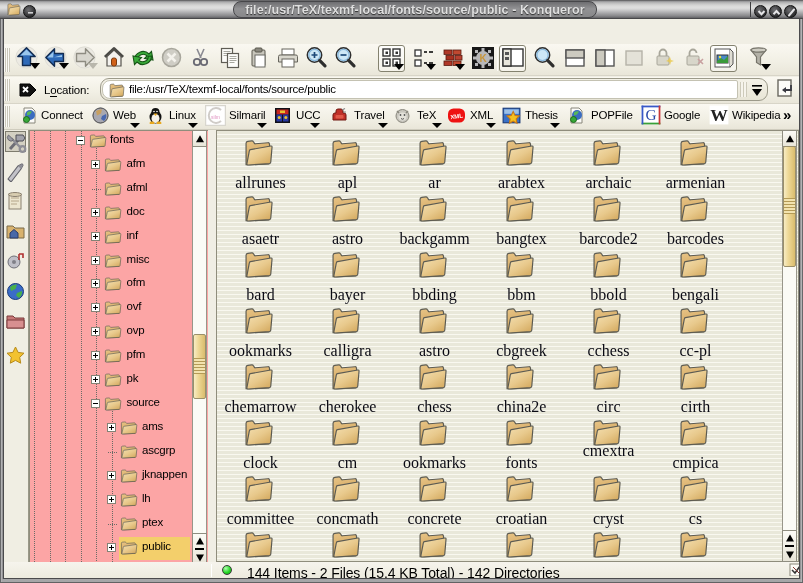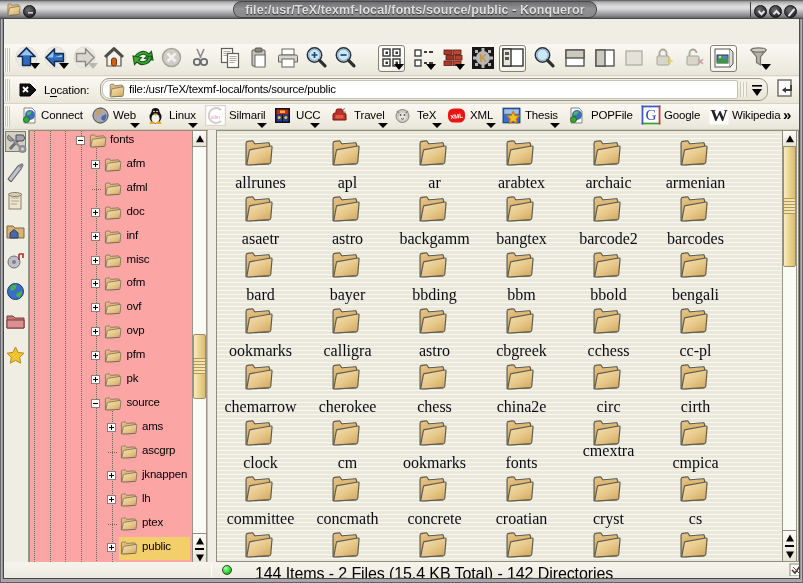--- a/index.html
+++ b/index.html
@@ -60,21 +60,21 @@
 .sbtn{position:absolute;background:linear-gradient(#fcfbf6,#e8e5d8);border:1px solid #8f8d80;}
 .arr-u{position:absolute;left:50%;top:50%;transform:translate(-50%,-55%);width:0;height:0;border-left:4px solid transparent;border-right:4px solid transparent;border-bottom:7px solid #000;}
 .arr-d{position:absolute;left:50%;top:50%;transform:translate(-50%,-45%);width:0;height:0;border-left:4px solid transparent;border-right:4px solid transparent;border-top:7px solid #000;}
 .slider{position:absolute;left:0px;border:1px solid #9a8f6a;border-radius:2px;background:linear-gradient(90deg,#f7ecc4,#eed896 40%,#d9bc6d);}
 .ridges{position:absolute;left:1px;right:1px;background:repeating-linear-gradient(#b49a55 0 1px,#f2e3af 1px 3px);}
 #main{left:216px;top:130px;width:583px;height:432px;border:1px solid #8f8d7c;
 background:repeating-linear-gradient(#e9e8da 0 3px,#f9f8f0 3px 4px);}
 .clabel{position:absolute;width:87px;text-align:center;font-family:"Liberation Serif",serif;font-size:16px;color:#0a0a14;}
 
 #status{left:3px;top:562px;width:796px;height:17px;background:linear-gradient(#f6f4ed,#eceadd);}
-#stext{position:absolute;left:252px;top:2.5px;font-size:16px;letter-spacing:-0.1px;color:#000;}
+#stext{position:absolute;left:244px;top:2.5px;font-size:14px;letter-spacing:-0.1px;color:#000;}
 #led{position:absolute;left:219px;top:3px;width:10px;height:10px;border-radius:50%;background:radial-gradient(circle at 35% 30%,#b0ffb0,#28d828 55%,#0fa00f);border:1px solid #3a3a3a;}
 
 .wb{background:#98989a;}
 </style></head>
 <body>
 <div id="win">
 <svg width="0" height="0" style="position:absolute">
 <defs>
 <linearGradient id="fgback" x1="0" y1="0" x2="0.3" y2="1">
  <stop offset="0" stop-color="#e8c486"></stop>

